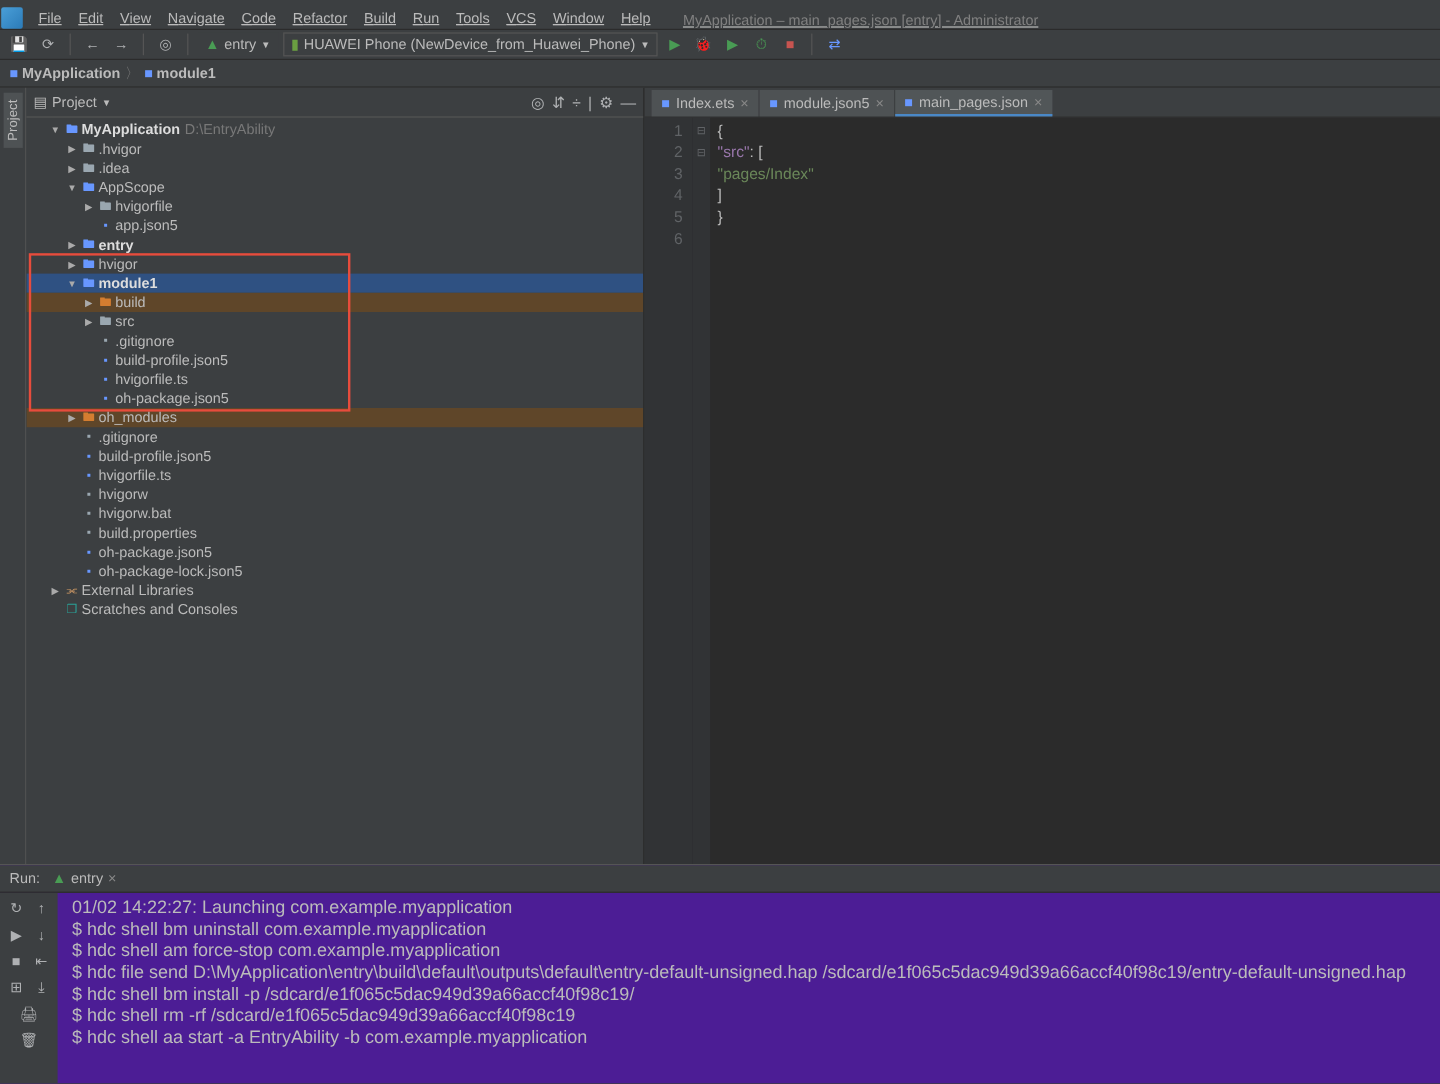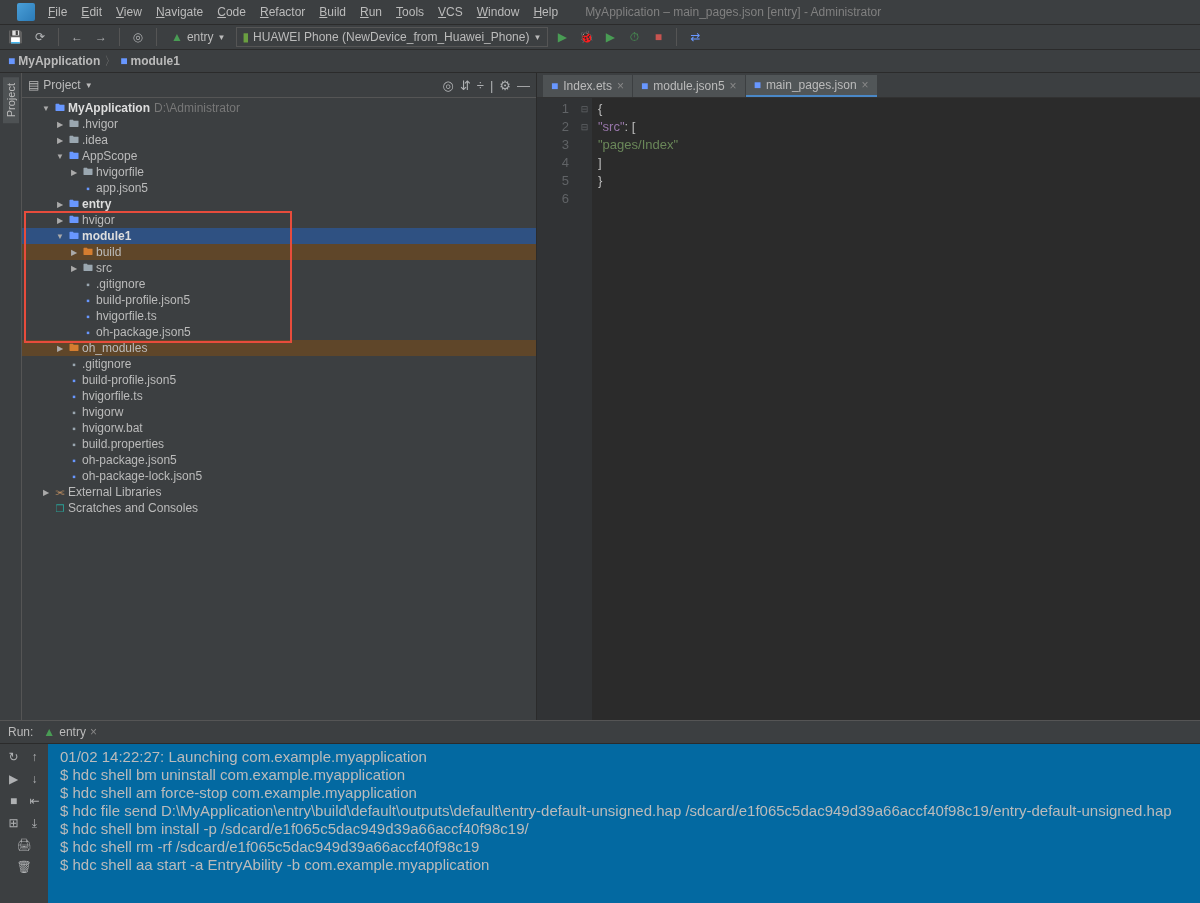--- a/index.html
+++ b/index.html
@@ -1,17 +1,17 @@
 <!DOCTYPE html>
 <html><head>
 <meta charset="utf-8">
 <style>
   * { margin:0; padding:0; box-sizing:border-box; font-family:"Segoe UI",Arial,sans-serif; }
   body { width:1200px; height:903px; background:#3c3f41; color:#bbb; font-size:12px; overflow:hidden; display:flex; flex-direction:column; }
-  .menu-bar { height:25px; background:#3c3f41; display:flex; align-items:center; padding:0 17px; border-bottom:1px solid #2b2b2b; }
+  .menu-bar { height:25px; background:#3c3f41; display:flex; align-items:flex-end; padding:0 1px; border-bottom:1px solid #2b2b2b;text-decoration:underline; }
   .menu-bar .logo { width:18px; height:18px; background:linear-gradient(135deg,#4a9fd8,#2b7bb8); border-radius:2px; margin-right:6px; }
   .menu-bar .mi { padding:2px 7px; cursor:pointer; }
   .menu-bar .mi u { text-decoration:underline; }
   .menu-bar .breadcrumb { margin-left:20px; color:#808080; }
   .toolbar { height:25px; background:#3c3f41; display:flex; align-items:center; padding:0 6px; border-bottom:1px solid #2b2b2b; gap:4px; }
   .tbtn { width:20px; height:20px; display:flex; align-items:center; justify-content:center; cursor:pointer; color:#afb1b3; }
   .sep { width:1px; height:18px; background:#555; margin:0 4px; }
   .combo { height:20px; background:#3c3f41; border:1px solid #555; display:flex; align-items:center; padding:0 6px; gap:4px; cursor:pointer; }
   .combo.flat { border:none; }
   .combo .tri { font-size:8px; }
@@ -40,21 +40,21 @@
   .tabs { height:25px; background:#3c3f41; display:flex; align-items:flex-end; padding-left:6px; border-bottom:1px solid #323232; }
   .tab { height:22px; display:flex; align-items:center; padding:0 8px; gap:5px; background:#4e5254; cursor:pointer; font-size:12px; margin-right:1px; }
   .tab.active { background:#515658; border-bottom:2px solid #4a88c7; }
   .tab .close { color:#888; }
   .code-area { flex:1; display:flex; font-family:Consolas,monospace; font-size:13px; }
   .gutter { width:40px; background:#313335; color:#606366; text-align:right; padding:2px 8px 2px 2px; line-height:18px; }
   .fold-gutter { width:15px; background:#313335; color:#606366; padding:2px 0; line-height:18px; text-align:center; font-size:9px;}
   .code-lines { flex:1; padding:2px 6px; line-height:18px; background:#2b2b2b; }
   .code-lines .str { color:#6a8759; }
   .code-lines .key { color:#9876aa; }
-  .bottom-panel { height:183px; display:flex; flex-direction:column; border-top:1px solid #555; background:#0369a1; }
+  .bottom-panel { height:183px; display:flex; flex-direction:column; border-top:1px solid #555; background:#4c1d95; }
   .bottom-tabs { height:23px; background:#3c3f41; display:flex; align-items:center; padding:0 8px; gap:10px; border-bottom:1px solid #2b2b2b; }
   .bottom-body { flex:1; display:flex; overflow:hidden; }
   .run-tool-left { width:48px; background:#3c3f41; display:flex; flex-direction:column; padding:4px 2px; gap:4px; align-items:center; }
   .run-tool-left .row-tools { display:flex; gap:3px; }
   .run-tool-left .rt { width:18px; height:18px; display:flex; align-items:center; justify-content:center; color:#afb1b3; cursor:pointer; font-size:12px; }
   .console { flex:1; overflow:auto; font-family:Consolas,monospace; font-size:15px; color:#bbb; line-height:18px; padding:4px 12px; }
   .green { color:#499c54; }
   .red { color:#c75450; }
   .blue { color:#6897ff; }
 </style>
@@ -140,21 +140,21 @@
         <span class="ibtn">⚙</span>
         <span class="ibtn">—</span>
       </div>
     </div>
     <div class="tree-body" id="tree-body">
       <div class="red-box" style="left:2px; top:113px; width:268px; height:132px;"></div>
     <div class="row" style="padding-left: 18px;">
           <span class="arrow">▼</span>
           <span class="ico" style="color: rgb(104, 151, 255);">🖿</span>
           <span class="txt bold">MyApplication</span>
-          <span class="hint">D:\Administrator</span>
+          <span class="hint">D:\EntryAbility</span>
         </div>
         <div class="row" style="padding-left: 32px;">
           <span class="arrow">▶</span>
           <span class="ico" style="color: rgb(154, 167, 176);">🖿</span>
           <span class="txt">.hvigor</span>
         </div>
         <div class="row" style="padding-left: 32px;">
           <span class="arrow">▶</span>
           <span class="ico" style="color: rgb(154, 167, 176);">🖿</span>
           <span class="txt">.idea</span>

